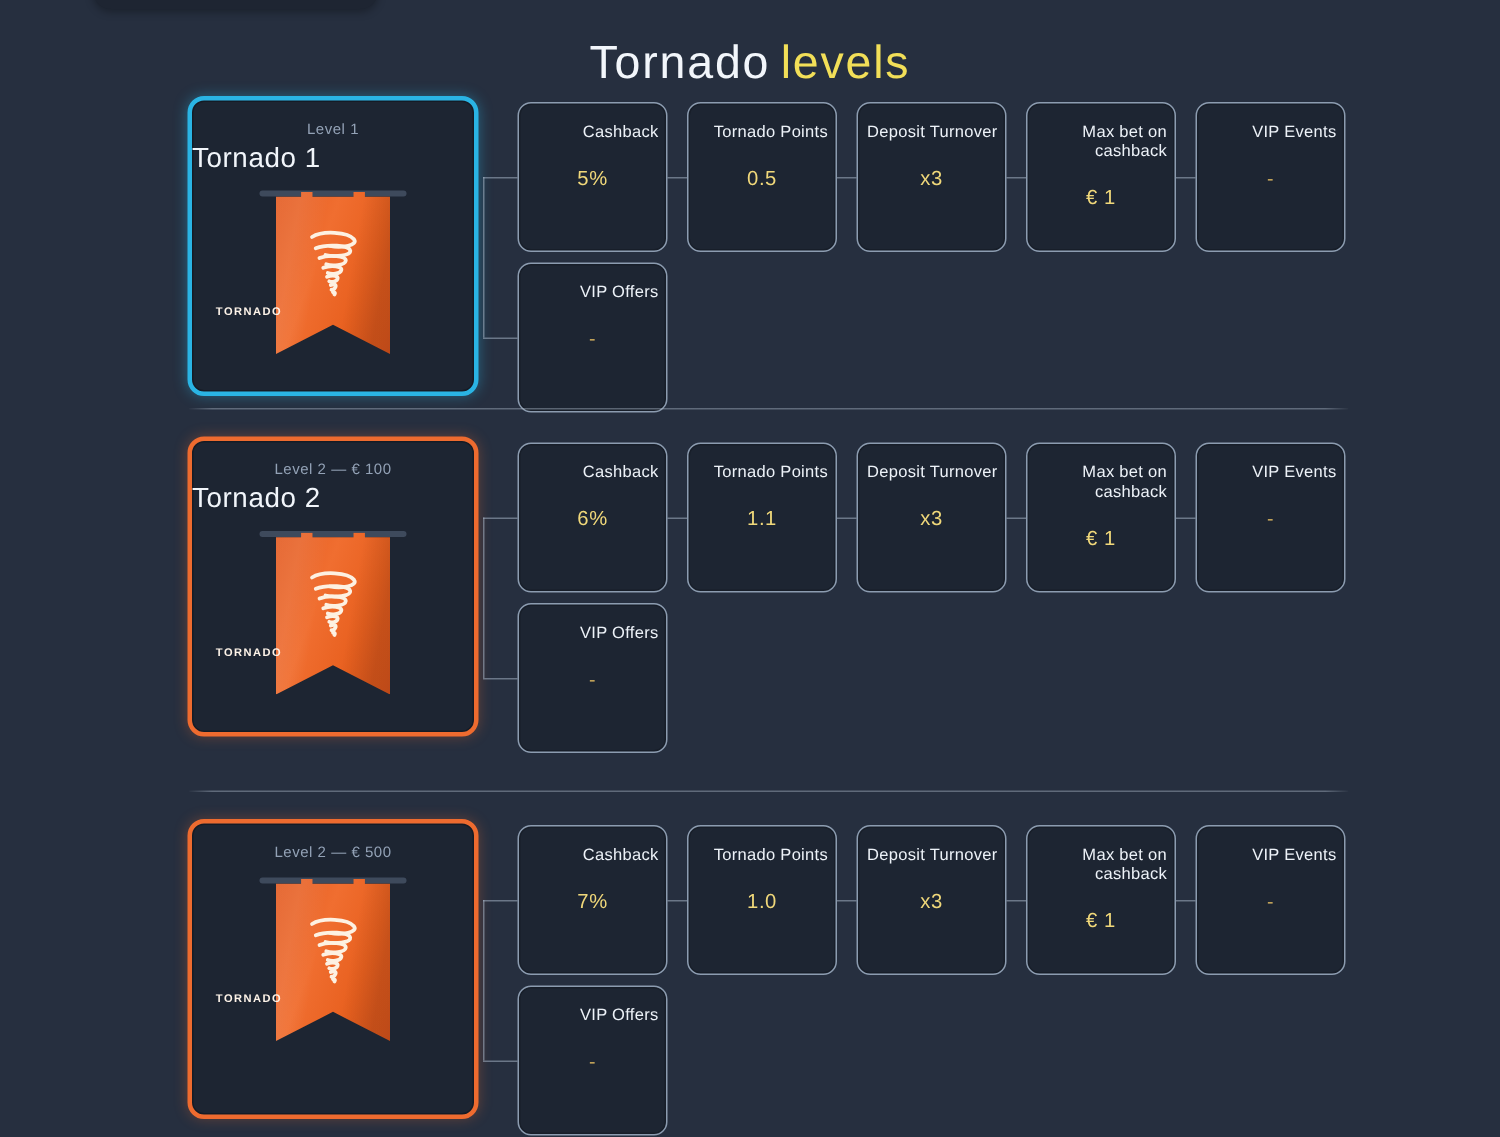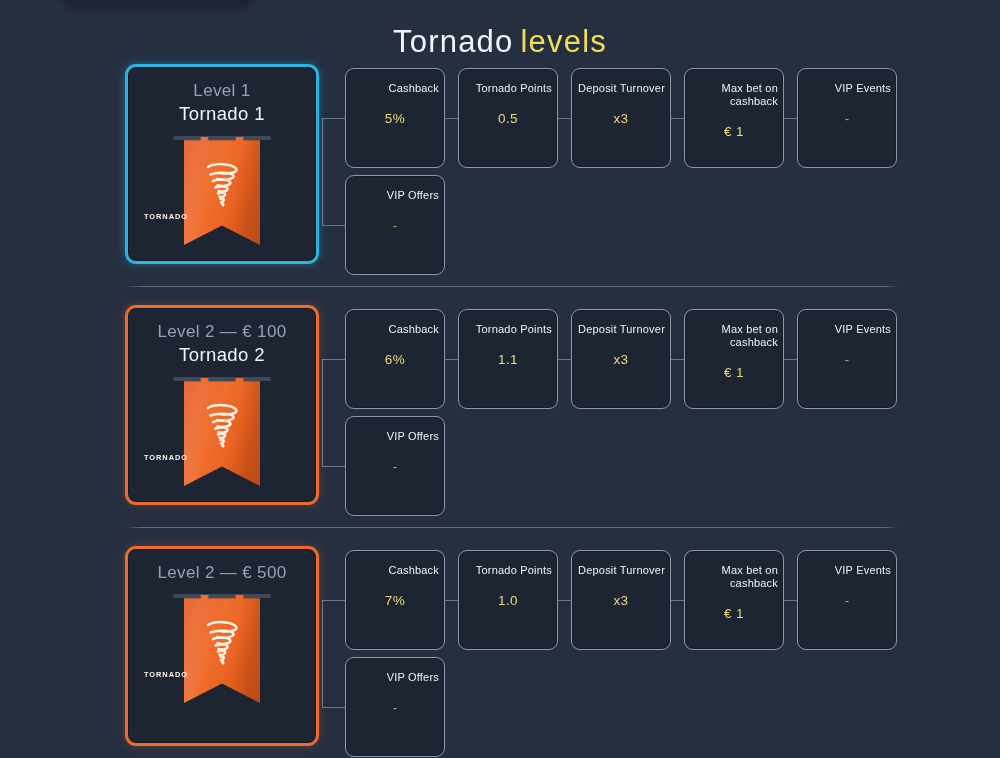--- a/index.html
+++ b/index.html
@@ -73,27 +73,26 @@
     box-shadow: 0 0 9px rgba(42,180,228,0.40), inset 0 0 0 1px rgba(0,0,0,0.25);
   }
   .level-card.orange {
     border-color: #ee6b2f;
     box-shadow: 0 0 9px rgba(238,107,47,0.30), inset 0 0 0 1px rgba(0,0,0,0.25);
   }
 
   .level-sub {
     margin-top: 14px;
     text-align: center;
-    font-size: 17px;
+    font-size: 10px;
     color: #93a2b6;
     letter-spacing: 0.35px;
   }
   .level-name {
     margin-top: 2px;
-    text-align: center;
     font-size: 18.5px;
     color: #f1f5fa;
     letter-spacing: 0.4px;
   }
 
   
   .badge-wrap {
     position: relative;
     width: 100%;
     height: 118px;
@@ -250,21 +249,21 @@
     <div class="stat-value dash">-</div>
   </div>
       <div class="conn" style="left: 322px; top: 56px; width: 23px;"></div>
       <div class="conn" style="left: 322px; top: 163px; width: 23px;"></div>
       <div class="conn-v" style="left: 322px; top: 56px; height: 107px;"></div>
       <div class="conn" style="left: 445px; top: 56px; width: 13px;"></div>
       <div class="conn" style="left: 558px; top: 56px; width: 13px;"></div>
       <div class="conn" style="left: 671px; top: 56px; width: 13px;"></div>
       <div class="conn" style="left: 784px; top: 56px; width: 13px;"></div>
     </div>
-    <div class="level-row" style="top: 241px; position: absolute; left: 0px; width: 864px;">
+    <div class="level-row" style="top: 227px; position: absolute; left: 0px; width: 864px;">
     <div class="divider" style="top: -17px;"></div>
     <div class="level-card orange">
       <div class="level-sub">Level 2 — € 100</div>
       <div class="level-name">Tornado 2</div>
       <div class="badge-wrap">
         <div class="badge-rod"></div>
         <div class="banner"></div>
         <svg class="banner-icon" viewBox="0 0 40 46">
           <g fill="none" stroke="#fdf1e2" stroke-width="2.5" stroke-linecap="round">
             <path d="M6 6 C13 1.5, 30 2.5, 34 7.5 C37 11.5, 26 13.5, 18 12"></path>

